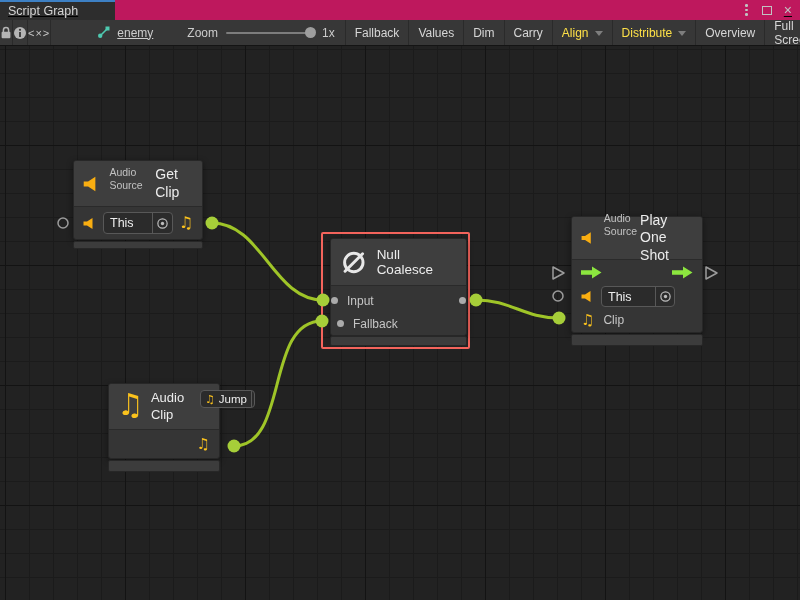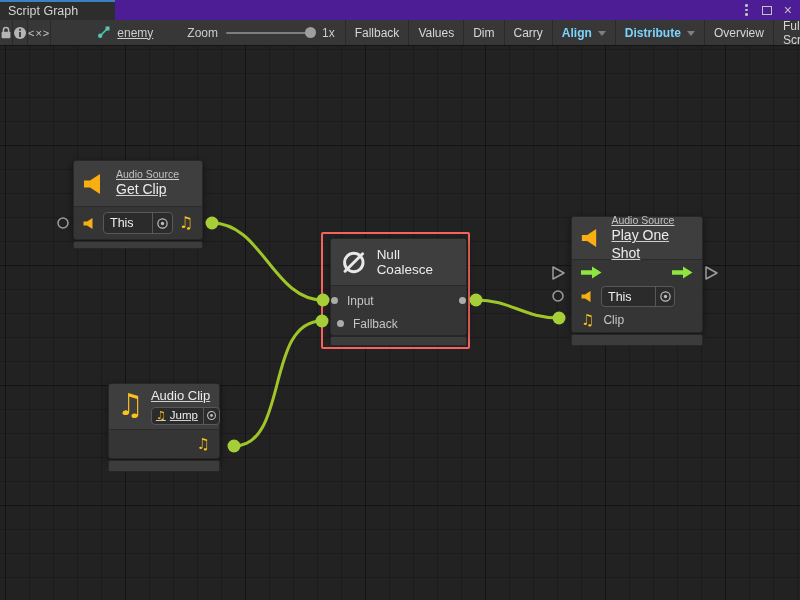--- a/index.html
+++ b/index.html
@@ -1,62 +1,62 @@
 <!DOCTYPE html>
 <html><head>
 <meta charset="utf-8">
 <style>
   * { margin:0; padding:0; box-sizing:border-box; }
   html,body { width:800px; height:600px; overflow:hidden; }
   body { font-family:"Liberation Sans", sans-serif; background:#1c1c1c; position:relative; }
 
   
-  .tabbar { position:absolute; left:0; top:0; width:800px; height:20px; background:#4c1d95;
-            display:flex; align-items:stretch; }
+  .tabbar { position:absolute; left:0; top:0; width:800px; height:20px; background:#be185d;
+            display:flex; align-items:stretch;text-decoration:underline; }
   .tab { width:115px; background:#2d2d2d; border-top:2px solid #3d80c4; color:#d4d4d4;
          font-size:12.5px; display:flex; align-items:center; padding-left:8px; }
   .winctl { margin-left:auto; display:flex; align-items:center; gap:12px; padding-right:8px; }
   .dots3 { display:flex; flex-direction:column; gap:2px; padding:2px; }
   .dots3 i { width:2.5px; height:2.5px; border-radius:50%; background:#c2c2c2; }
   .maxbox { width:10px; height:9px; border:1.5px solid #c2c2c2; }
   .closex { color:#c2c2c2; font-size:14px; line-height:10px; }
 
   
   .toolbar { position:absolute; left:0; top:20px; width:800px; height:26px; background:#373737;
              border-bottom:1px solid #141414; display:flex; align-items:stretch;
              font-size:12px; color:#d6d6d6; }
   .tbtn { display:flex; align-items:center; justify-content:center; border-right:1px solid #2a2a2a; }
   .breadcrumb { display:flex; align-items:center; gap:7px; margin-left:46px; color:#cccccc;text-decoration:underline; }
   .zoomgrp { display:flex; align-items:center; gap:8px; margin-left:34px; margin-right:10px; }
   .zoomtrack { position:relative; width:88px; height:2px; background:#7d7d7d; border-radius:1px; }
   .zoomhandle { position:absolute; right:-2px; top:-4.5px; width:11px; height:11px; border-radius:50%;
                 background:#9e9e9e; }
   .btngroup { display:flex; align-items:stretch; border-left:1px solid #2a2a2a; }
   .tbar-label { padding:0 9px; display:flex; align-items:center; border-right:1px solid #2a2a2a; }
-  .tbar-label.disabled { color:#7dd3fc;font-weight:bold; }
+  .tbar-label.disabled { color:#fde047; }
   .caret { width:0; height:0; border-left:4px solid transparent; border-right:4px solid transparent;
            border-top:5px solid #7e7e7e; margin-left:6px; margin-top:2px; }
 
   
   .canvas { position:absolute; left:0; top:46px; width:800px; height:554px;
     background:
       linear-gradient(#131313 1px, transparent 1px) 0 99px / 120px 120px,
       linear-gradient(90deg, #131313 1px, transparent 1px) 5px 0 / 120px 120px,
       linear-gradient(#1b1b1b 1px, transparent 1px) 0 3px / 24px 24px,
       linear-gradient(90deg, #1b1b1b 1px, transparent 1px) 5px 0 / 24px 24px,
       #222222; }
 
   .wires { position:absolute; left:0; top:0; width:800px; height:554px; z-index:5; pointer-events:none; }
 
   
   .node { position:absolute; z-index:3; background:#353535; border:1px solid #272727; border-radius:3px;
           box-shadow:0 2px 6px rgba(0,0,0,.45); color:#cfcfcf; }
   .node-header { background:#3e3e3e; border-bottom:1px solid #2a2a2a; border-radius:2px 2px 0 0;
                  display:flex; align-items:center; padding:0 10px 0 9px; gap:9px; }
-  .node-titlecol { display:flex; flex-direction:column; justify-content:flex-start; line-height:1.25;text-decoration:underline; }
+  .node-titlecol { display:flex; justify-content:flex-start; line-height:1.25; }
   .node-cat { font-size:10.5px; color:#c2c2c2; }
   .node-title { font-size:14px; color:#ececec; }
   .node-footer { position:absolute; z-index:3; background:#3c3c3c; border:1px solid #272727;
                  border-radius:2px; }
   .prow { display:flex; align-items:center; padding:0 9px; }
   .plabel { font-size:12px; color:#c6c6c6; margin-left:9px; }
   .pdot { width:7px; height:7px; border-radius:50%; background:#ababab; flex:none; }
 
   .note { font-family:"DejaVu Sans", sans-serif; color:#fbc21d; line-height:1; }
 

